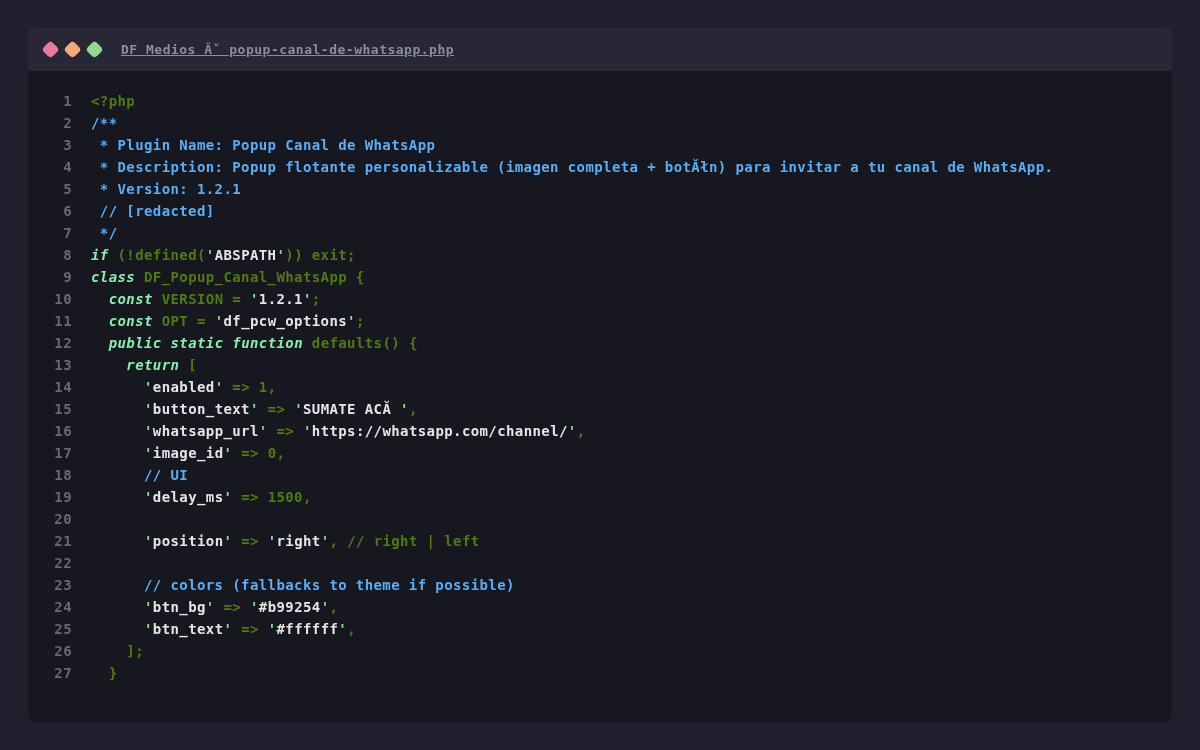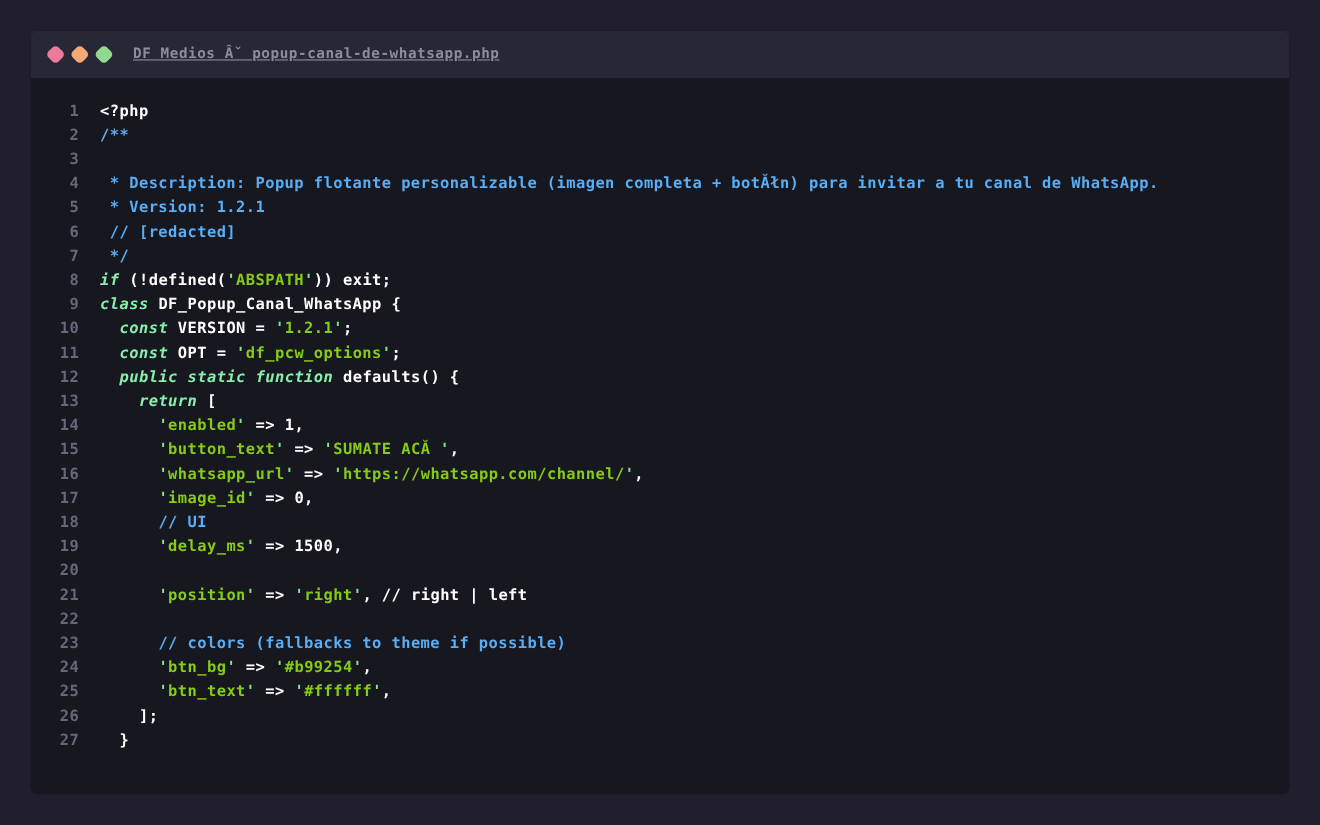--- a/index.html
+++ b/index.html
@@ -45,43 +45,43 @@
     display:flex;
     height:22px; line-height:22px;
     white-space:pre;
   }
   .line-number {
     flex:0 0 44px;
     text-align:right;
     color:#646879;
   }
   .line-code { margin-left:19px; }
-  .tk-w { color:#ffffff; }
+  .tk-w { color:#4d7c0f; }
   .tk-k { color:#86efac;font-style:italic; }
   .tk-c { color:#58aef7; }
   .tk-q { color:#7ee787; }
-  .tk-s { color:#84cc16; }
+  .tk-s { color:#e5e5e5; }
 </style>
 </head>
 <body>
 
 <div class="window">
   <div class="titlebar">
     <div class="dots">
       <span class="dot" style="background: rgb(238, 122, 155);"></span>
       <span class="dot" style="background: rgb(244, 169, 118);"></span>
       <span class="dot" style="background: rgb(144, 217, 142);"></span>
     </div>
     <span class="window-title">DF Medios Âˇ popup-canal-de-whatsapp.php</span>
   </div>
   <div class="code-area">
     <div>
         <div class="code-line"><span class="line-number">1</span><span class="line-code"><span class="tk-w">&lt;?php</span></span></div>
         <div class="code-line"><span class="line-number">2</span><span class="line-code"><span class="tk-c">/**</span></span></div>
-        <div class="code-line"><span class="line-number">3</span></div>
+        <div class="code-line"><span class="line-number">3</span><span class="line-code"><span class="tk-c"> * Plugin Name: Popup Canal de WhatsApp</span></span></div>
         <div class="code-line"><span class="line-number">4</span><span class="line-code"><span class="tk-c"> * Description: Popup flotante personalizable (imagen completa + botĂłn) para invitar a tu canal de WhatsApp.</span></span></div>
         <div class="code-line"><span class="line-number">5</span><span class="line-code"><span class="tk-c"> * Version: 1.2.1</span></span></div>
         <div class="code-line"><span class="line-number">6</span><span class="line-code"><span class="tk-c"> // [redacted]</span></span></div>
         <div class="code-line"><span class="line-number">7</span><span class="line-code"><span class="tk-c"> */</span></span></div>
         <div class="code-line"><span class="line-number">8</span><span class="line-code"><span class="tk-k">if</span><span class="tk-w"> (!defined(</span><span class="tk-q">'</span><span class="tk-s">ABSPATH</span><span class="tk-q">'</span><span class="tk-w">)) exit;</span></span></div>
         <div class="code-line"><span class="line-number">9</span><span class="line-code"><span class="tk-k">class</span><span class="tk-w"> DF_Popup_Canal_WhatsApp {</span></span></div>
         <div class="code-line"><span class="line-number">10</span><span class="line-code"><span class="tk-w">  </span><span class="tk-k">const</span><span class="tk-w"> VERSION = </span><span class="tk-q">'</span><span class="tk-s">1.2.1</span><span class="tk-q">'</span><span class="tk-w">;</span></span></div>
         <div class="code-line"><span class="line-number">11</span><span class="line-code"><span class="tk-w">  </span><span class="tk-k">const</span><span class="tk-w"> OPT = </span><span class="tk-q">'</span><span class="tk-s">df_pcw_options</span><span class="tk-q">'</span><span class="tk-w">;</span></span></div>
         <div class="code-line"><span class="line-number">12</span><span class="line-code"><span class="tk-w">  </span><span class="tk-k">public</span><span class="tk-w"> </span><span class="tk-k">static</span><span class="tk-w"> </span><span class="tk-k">function</span><span class="tk-w"> defaults() {</span></span></div>
         <div class="code-line"><span class="line-number">13</span><span class="line-code"><span class="tk-w">    </span><span class="tk-k">return</span><span class="tk-w"> [</span></span></div>

